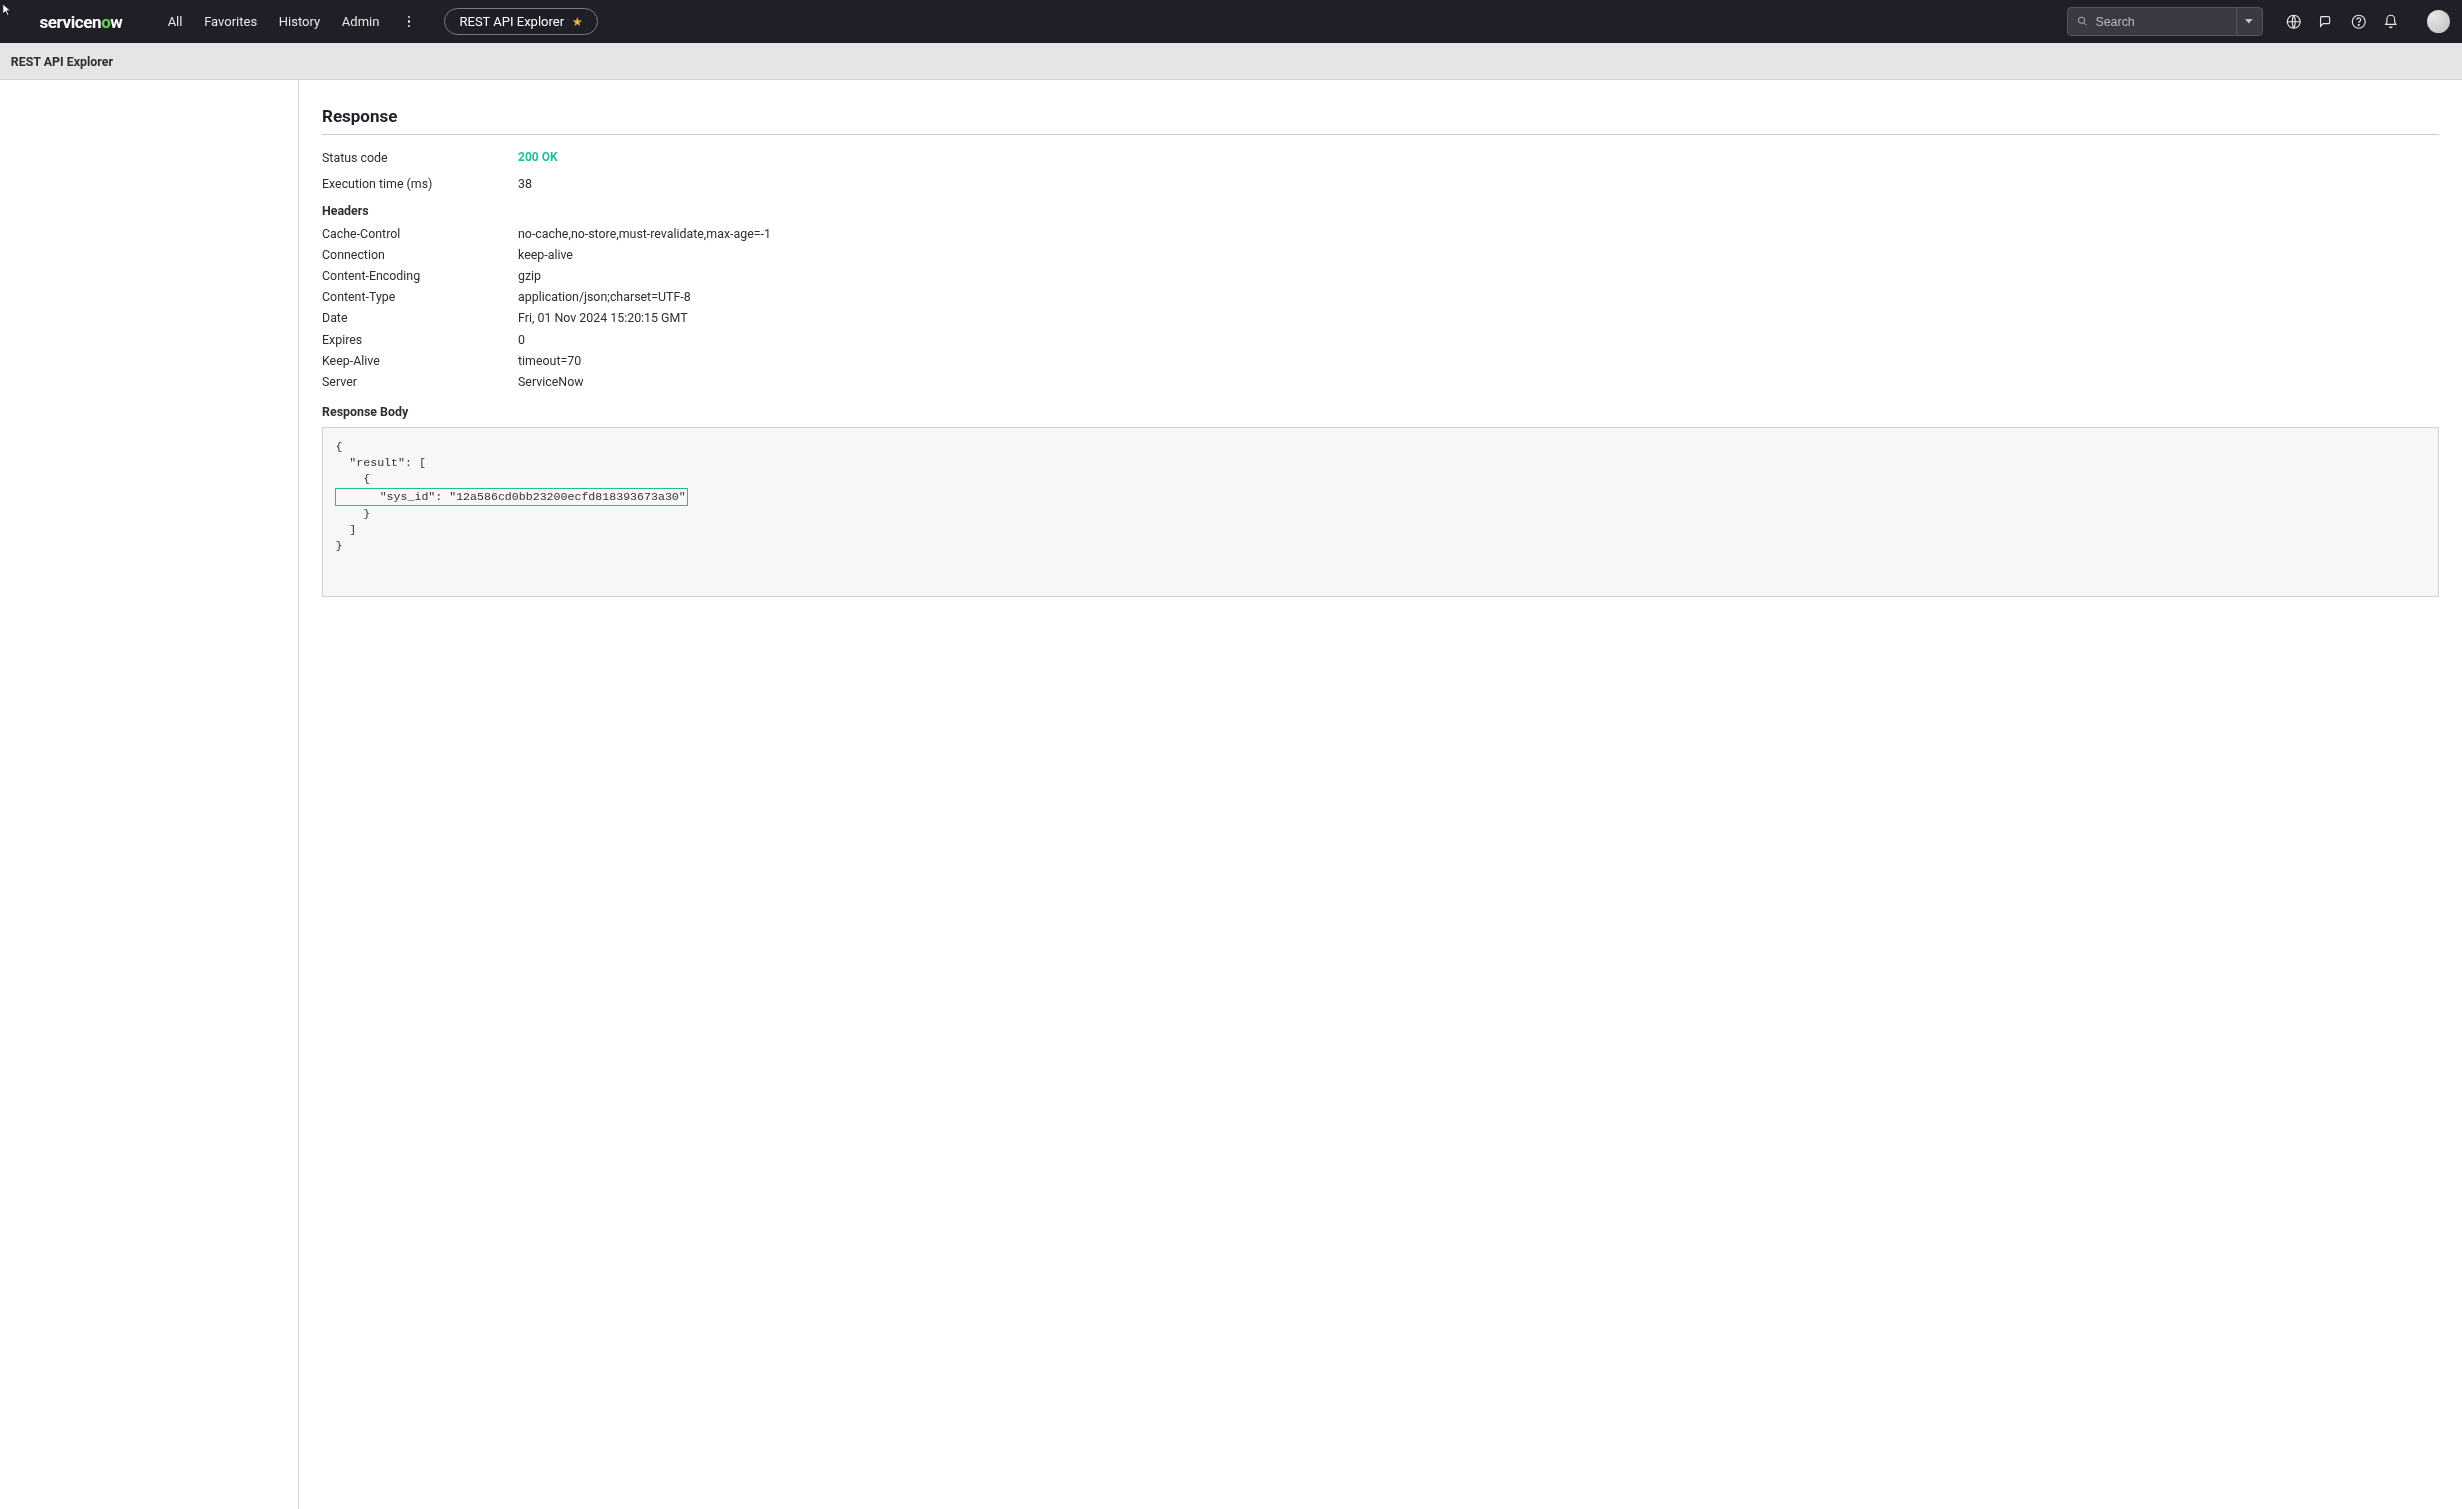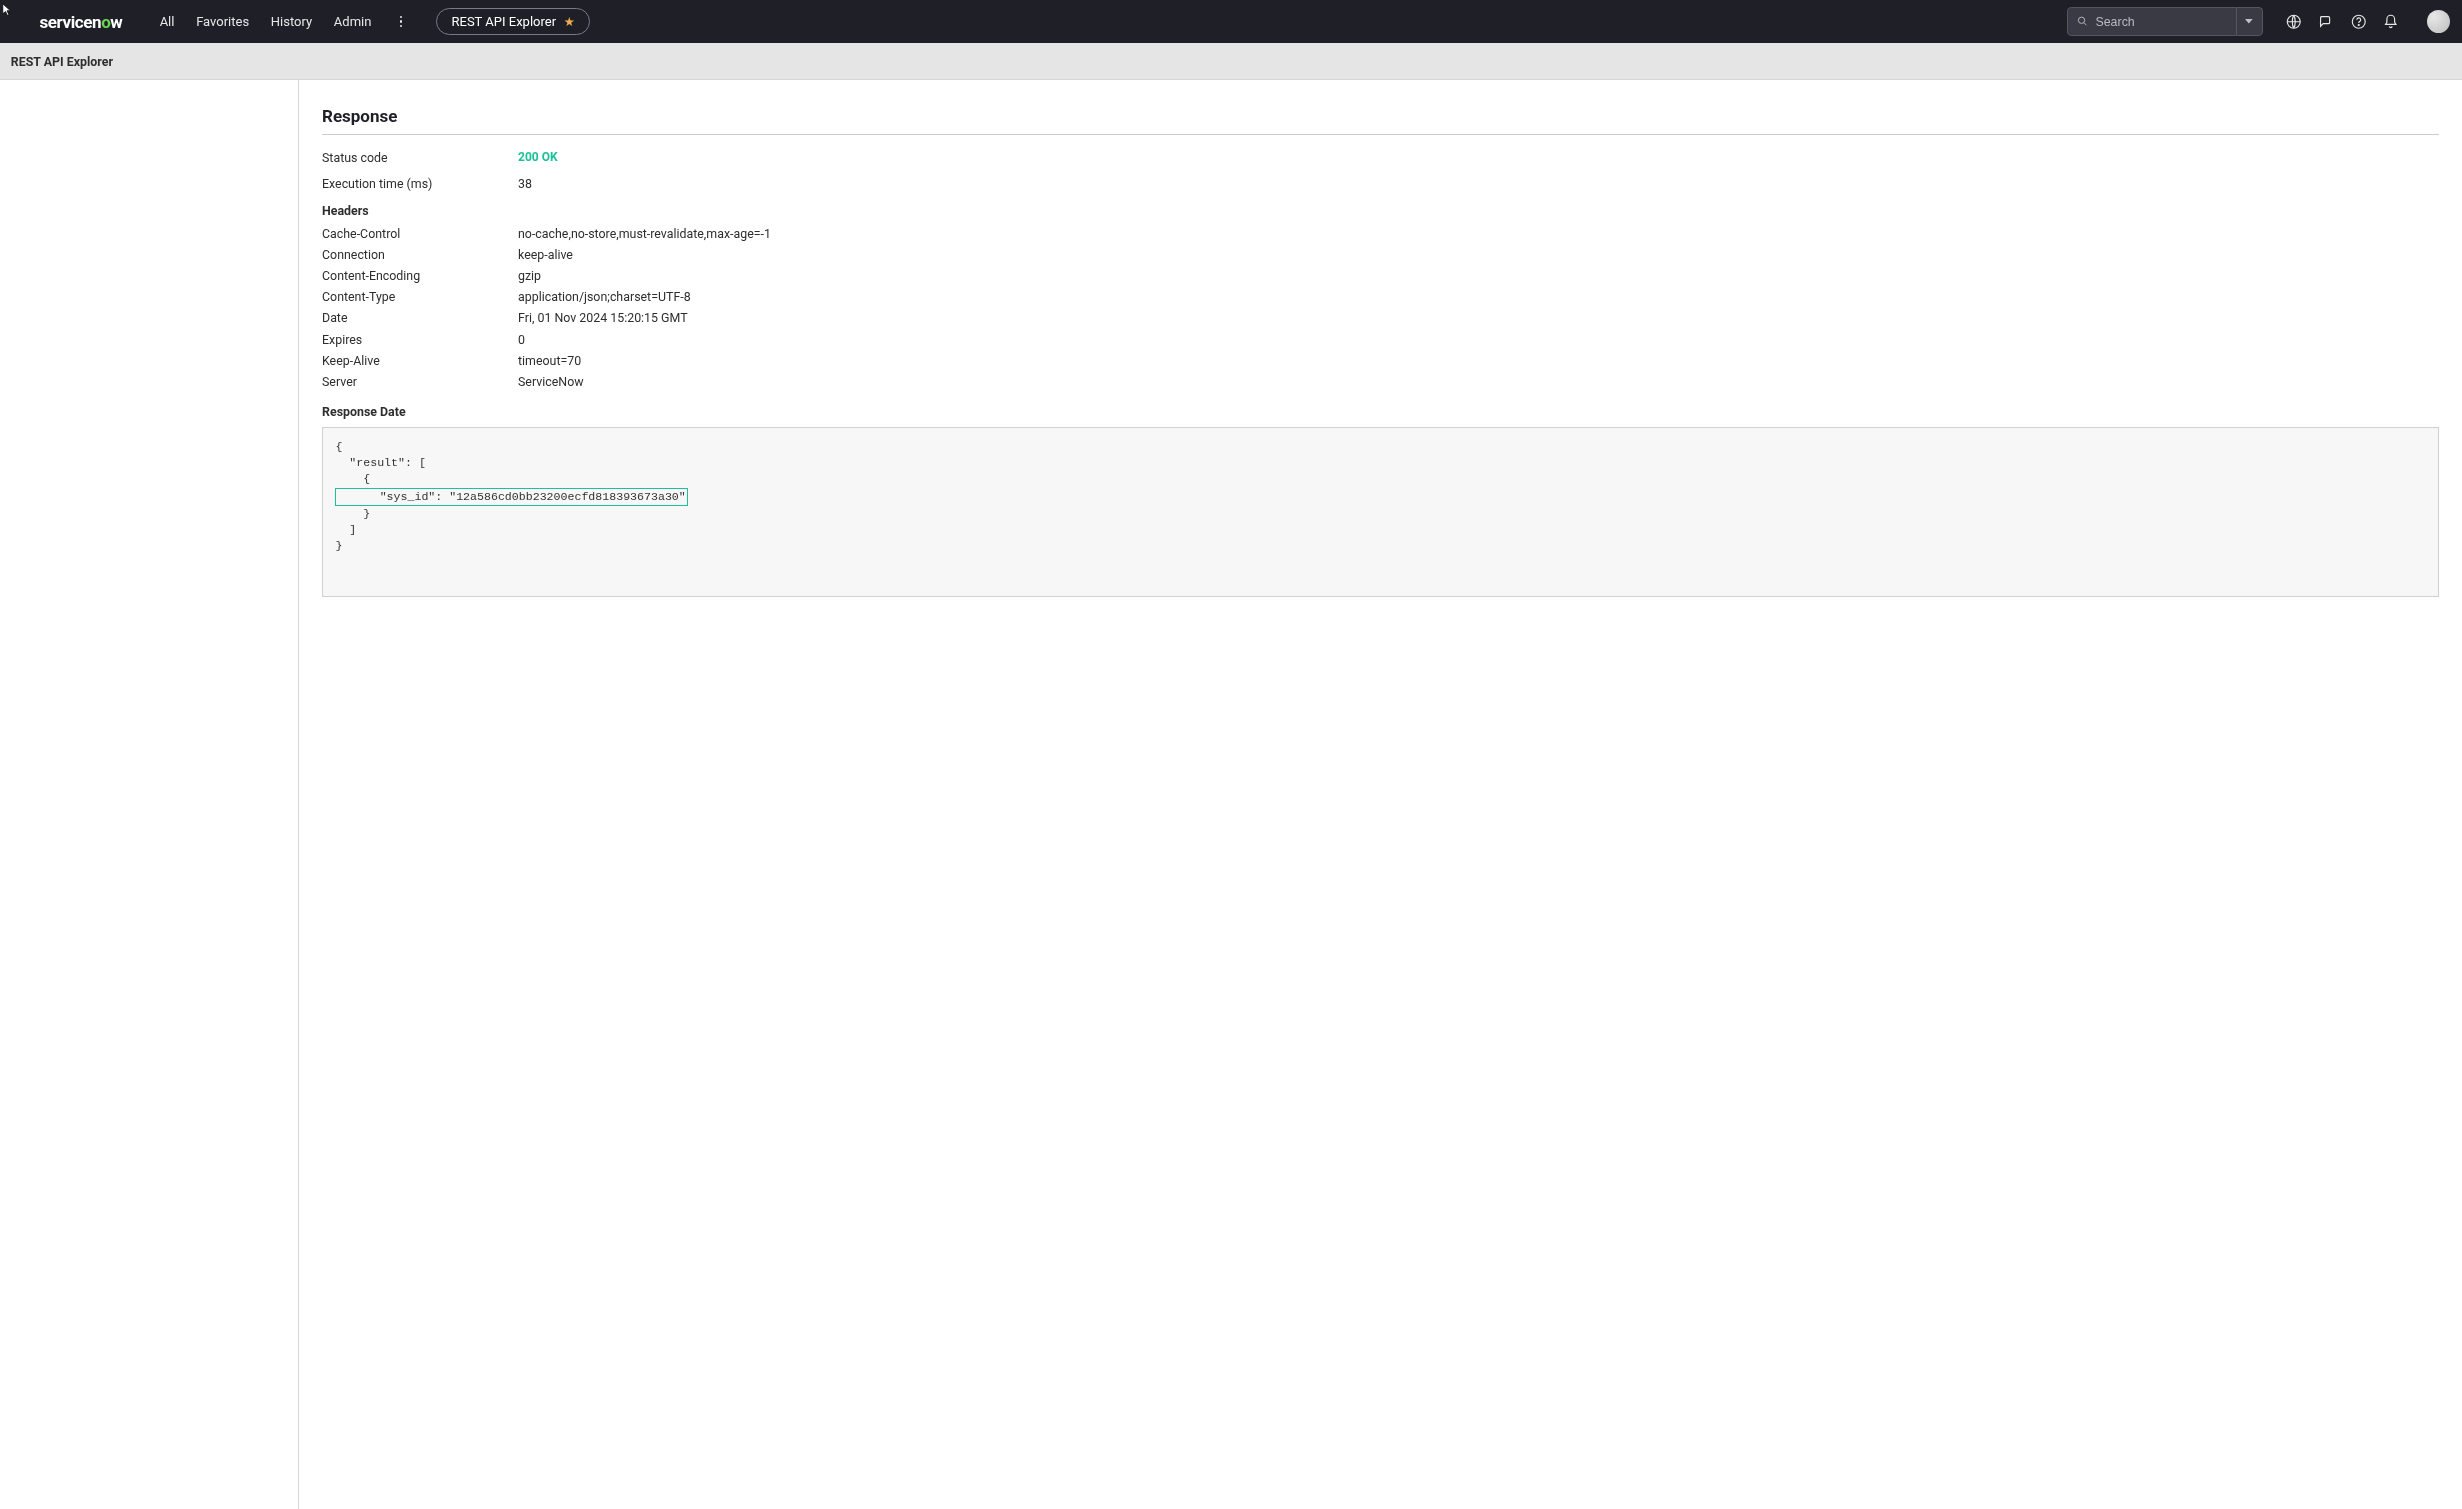--- a/index.html
+++ b/index.html
@@ -1,21 +1,21 @@
 <!DOCTYPE html>
 <html style="font-size:12.4px"><head>
 <meta charset="utf-8">
 <style>
 * { margin: 0; padding: 0; box-sizing: border-box; }
 body { font-family: -apple-system, BlinkMacSystemFont, "Segoe UI", Roboto, Helvetica, Arial, sans-serif; background: #fff; color: #2e2e2e; }
 
 .topbar { background: #1f1f28; height: 43px; display: flex; align-items: center; padding: 0 12.4px; gap: 6.2px; }
 .logo { color: #fff; font-size: 17px; font-weight: 700; letter-spacing: -0.4px; display:flex; align-items:flex-end;margin-left:27px; }
 .logo .o { color:#62d84e; }
-.nav-items { display: flex; gap: 21.7px; margin-left: 31px; }
+.nav-items { display: flex; gap: 21.7px; margin-left: 39px; }
 .nav-item { color: #e6e6e6; font-size: 13px; cursor: pointer; }
 .more-icon { color: #e6e6e6; margin-left: 15.5px; cursor:pointer; display:flex; flex-direction:column; gap:2.3px; align-items:center; justify-content:center; width:15.5px; height:15.5px; }
 .more-icon span { width:2.3px; height:2.3px; background:#e6e6e6; border-radius:50%; }
 .pill { margin-left: 21.7px; border: 0.8px solid #7a7a85; border-radius: 15.5px; padding: 4.6px 14px; display:flex; align-items:center; gap:7.7px; color:#fff; font-size:13px; }
 .star-icon { color:#f0ad4e; font-size:12.4px; }
 .spacer { flex:1; }
 .search-wrap { display:flex; align-items:center; }
 .search-box { background:#3a3a45; border:0.8px solid #56565f; border-radius:4.6px 0 0 4.6px; height:29px; width:170px; display:flex; align-items:center; padding:0 9.3px; color:#c0c0c8; font-size:12.4px; gap:7.7px; }
 .search-box input { background:transparent; border:none; outline:none; color:#e5e5e5; font-size:12.4px; width:100%; }
 .search-box input::placeholder { color:#b8b8c0; }
@@ -168,21 +168,21 @@
       <div class="kv-row">
           <div class="kv-label">Keep-Alive</div>
           <div class="kv-value">timeout=70</div>
         </div>
       <div class="kv-row">
           <div class="kv-label">Server</div>
           <div class="kv-value">ServiceNow</div>
         </div>
     </div>
 
-    <div class="sub-title" style="margin-top:15.5px;">Response Date</div>
+    <div class="sub-title" style="margin-top:15.5px;">Response Body</div>
     <div class="body-box"><span>{</span>
 <span>  "result": [</span>
 <span>    {</span>
 <span class="hl">      "sys_id": "12a586cd0bb23200ecfd818393673a30"</span>
 <span>    }</span>
 <span>  ]</span>
 <span>}</span></div>
 
   </div>
 </div>

